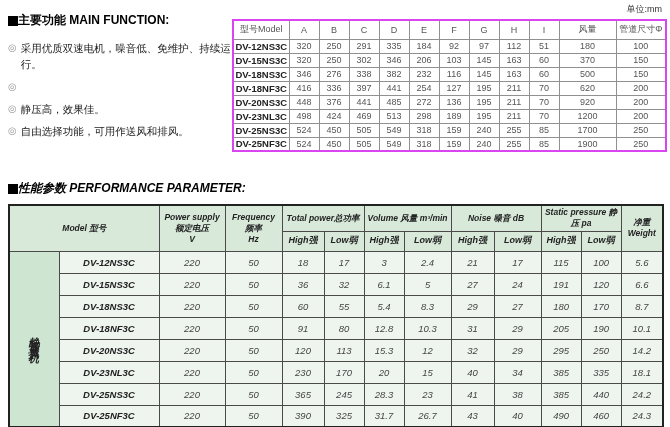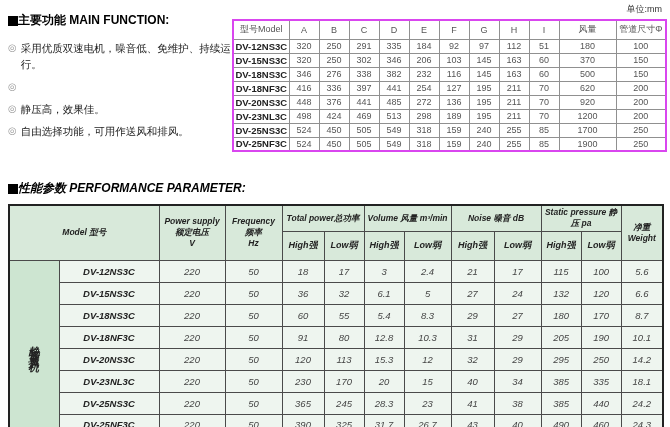--- a/index.html
+++ b/index.html
@@ -24,21 +24,21 @@
   .dims th { height:19px; font-weight:normal; }
   .dims td { height:14px; }
   .dims td.model { font-weight:bold; color:#222; font-size:9.5px; }
 
   
   .perf-sec { position:absolute; left:8px; top:180px; width:654px;font-style:italic; }
   table.perf { margin-top:7px; width:654px; border-collapse:collapse; table-layout:fixed; border:2px solid #222; }
   .perf th, .perf td { border:1px solid #4a4a4a; text-align:center; padding:0; }
   .perf th { background:#d8e9da; font-weight:bold; font-size:8.5px; color:#222; white-space:pre-line; line-height:1.3; }
   .perf thead tr.r1 th { height:26px; }
-  .perf thead tr.r2 th { height:29px; font-size:9px; }
+  .perf thead tr.r2 th { height:20px; font-size:9px; }
   .perf td { background:#eef5ef; height:22px; font-size:9.5px; color:#444; }
   .perf td.cat { background:#cde5d1; }
   .perf td.model { font-weight:bold; color:#222; }
   .vert { writing-mode:vertical-lr; letter-spacing:3px; font-size:10.5px; font-weight:600; color:#222; display:inline-block; }
 </style>
 </head>
 <body>
 
 <div class="page">
 
@@ -283,21 +283,21 @@
         <tr>
           <td class="model">DV-15NS3C</td>
           <td>220</td>
           <td>50</td>
           <td>36</td>
           <td>32</td>
           <td>6.1</td>
           <td>5</td>
           <td>27</td>
           <td>24</td>
-          <td>132</td>
+          <td>191</td>
           <td>120</td>
           <td>6.6</td>
         </tr>
         <tr>
           <td class="model">DV-18NS3C</td>
           <td>220</td>
           <td>50</td>
           <td>60</td>
           <td>55</td>
           <td>5.4</td>

